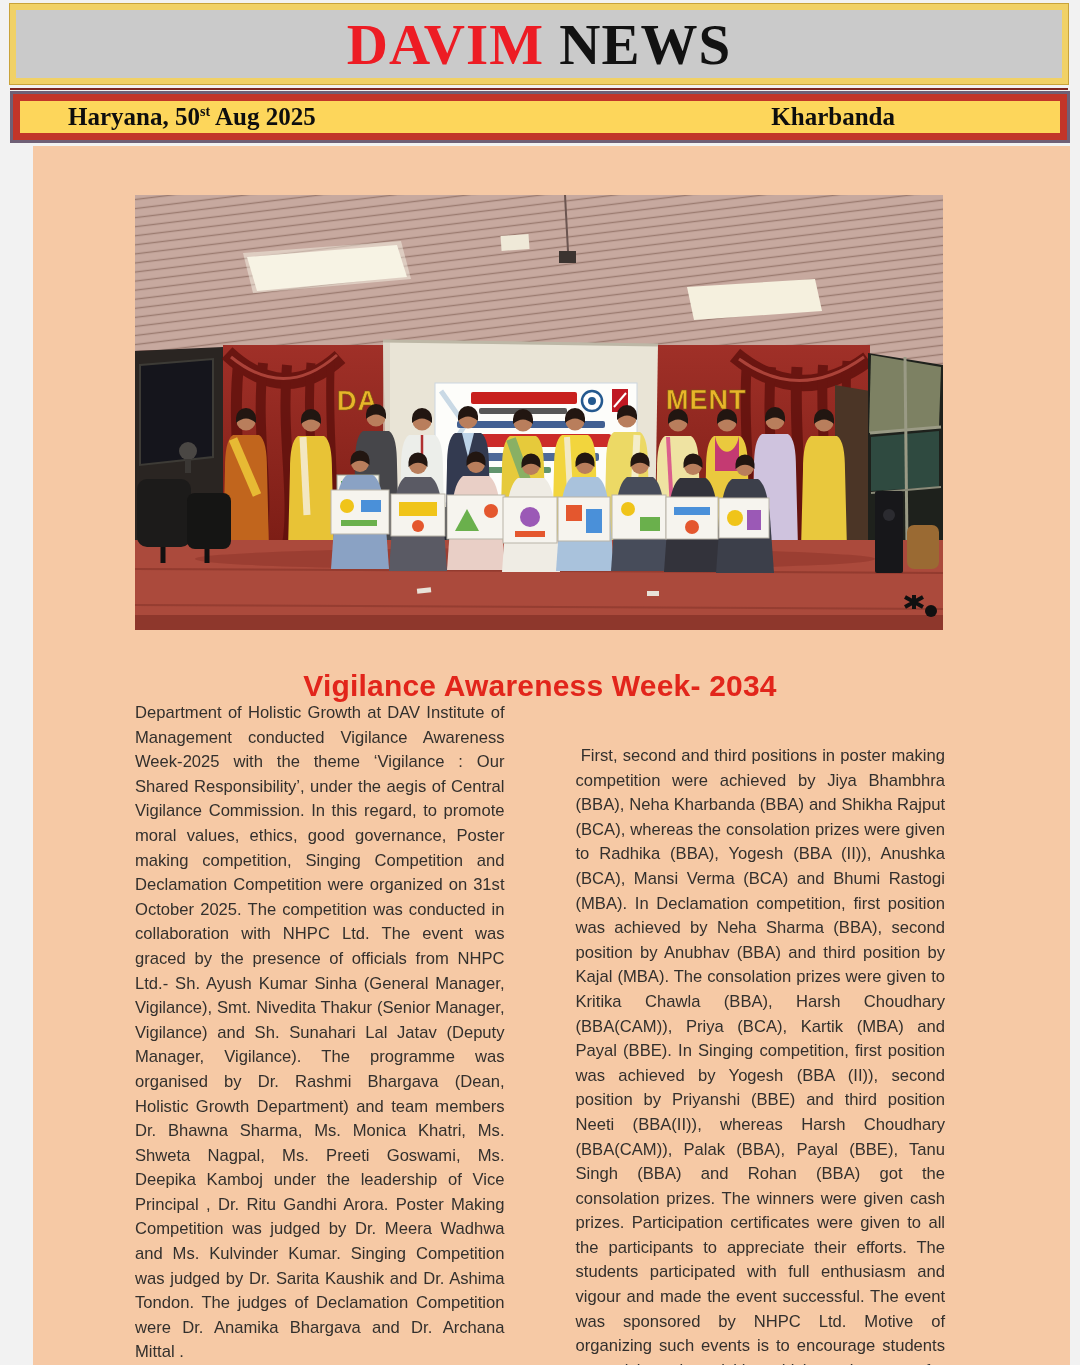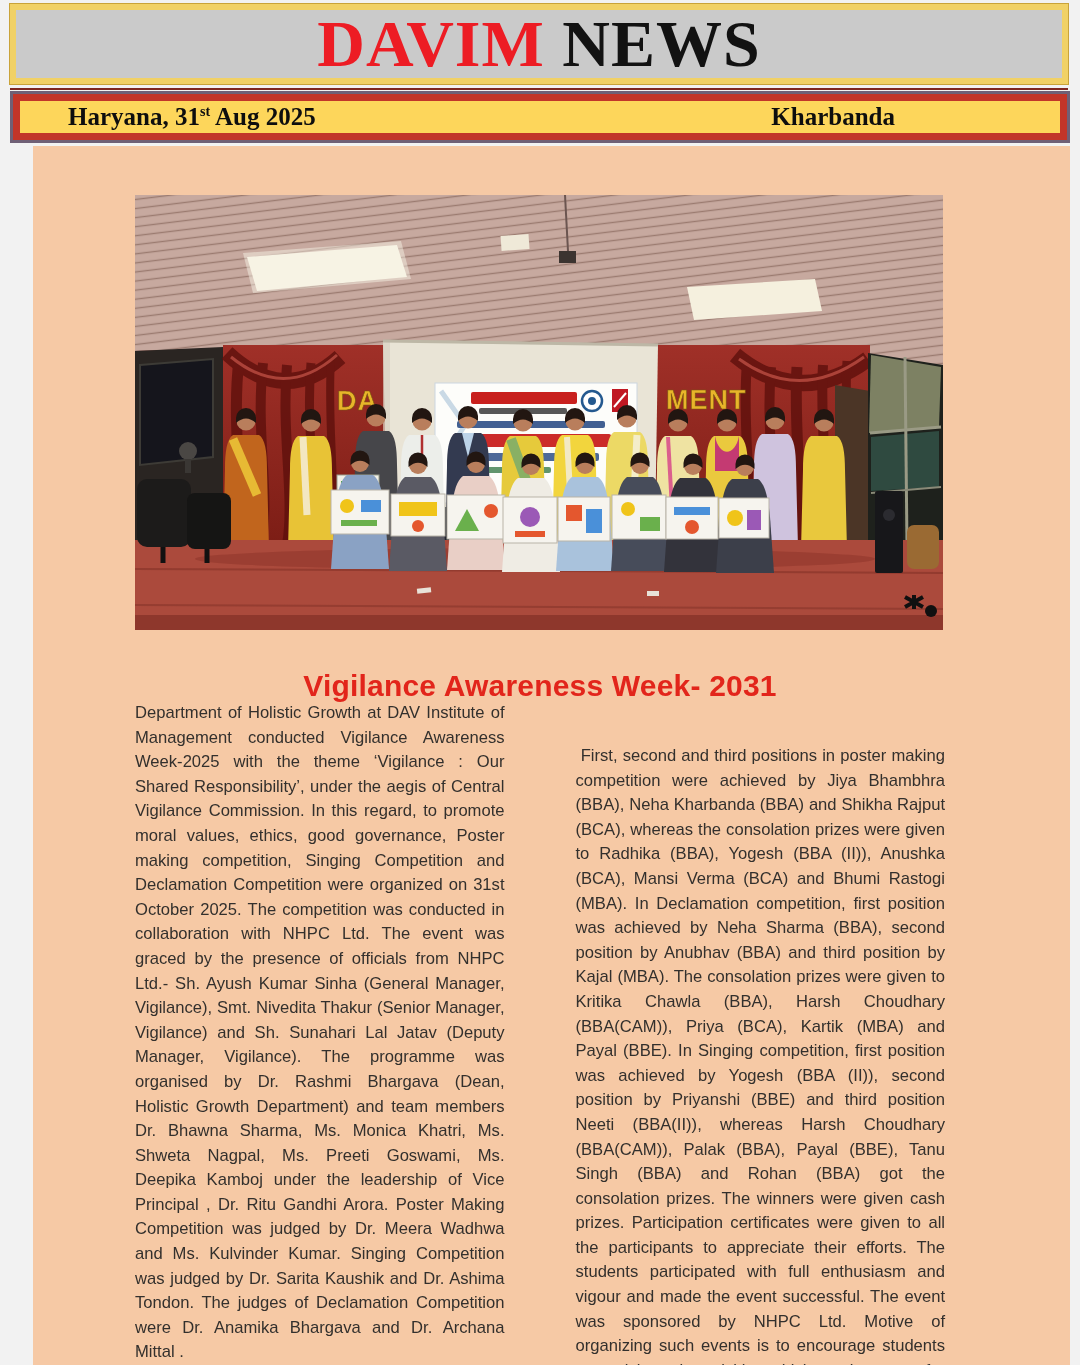--- a/index.html
+++ b/index.html
@@ -13,21 +13,21 @@
   .masthead{
     left:10px;top:4px;width:1058px;height:80px;
     background:#cacaca;
     border:6px solid #f1d166;
     outline:1px solid #c9a33a;
     box-sizing:border-box;
     display:flex;align-items:center;justify-content:center;
   }
   .masthead h1{
     margin:0;font-family:"Liberation Serif", serif;font-weight:bold;
-    font-size:66px;letter-spacing:1px;line-height:1;white-space:pre;
+    font-size:57px;letter-spacing:1px;line-height:1;white-space:pre;
   }
   .t-red{color:#ed1c24;}
   .t-black{color:#121212;}
   .rule{
     left:10px;top:88px;width:1058px;height:0;
     border-top:2px solid #7e2720;
   }
   
   .datebar{
     left:13px;top:94px;width:1054px;height:46px;
@@ -77,21 +77,21 @@
 <body>
 
 <div class="abs sheet"></div>
 
 <header class="abs masthead">
   <h1><span class="t-red">DAVIM</span><span class="t-black"> NEWS</span></h1>
 </header>
 <div class="abs rule"></div>
 
 <div class="abs datebar">
-  <span><span>Haryana, 31</span><sup>st</sup><span> Aug 2025</span></span>
+  <span><span>Haryana, 50</span><sup>st</sup><span> Aug 2025</span></span>
   <span>Kharbanda</span>
 </div>
 
 <figure class="abs photo" style="margin:0">
 <svg width="808" height="435" viewBox="0 0 808 435" xmlns="http://www.w3.org/2000/svg">
   <defs>
     <pattern id="slats" width="11" height="9" patternUnits="userSpaceOnUse" patternTransform="rotate(-7)">
       <rect width="11" height="9" fill="#c7a99f"></rect>
       <line x1="0" y1="4.5" x2="11" y2="4.5" stroke="#9b7b70" stroke-width="1.4"></line>
     </pattern>
@@ -295,21 +295,21 @@
   <g>
     <rect x="740" y="296" width="28" height="82" rx="2" fill="#17171a"></rect>
     <circle cx="754" cy="320" r="6" fill="#2b2b30"></circle>
     <rect x="772" y="330" width="32" height="44" rx="7" fill="#9a6a33"></rect>
     <path d="M770,402 l18,10 m0,-10 l-18,10 m9,-12 v14" stroke="#101010" stroke-width="4" fill="none"></path>
     <circle cx="796" cy="416" r="6" fill="#101010"></circle>
   </g>
 </svg>
 </figure>
 
-<h2 class="abs headline">Vigilance Awareness Week- 2031</h2>
+<h2 class="abs headline">Vigilance Awareness Week- 2034</h2>
 
 <div class="abs columns">
   <div class="col left">
     <p>Department of Holistic Growth at DAV Institute of Management conducted Vigilance Awareness Week-2025 with the theme ‘Vigilance : Our Shared Responsibility’, under the aegis of Central Vigilance Commission. In this regard, to promote moral values, ethics, good governance, Poster making competition, Singing Competition and Declamation Competition were organized on 31st October 2025. The competition was conducted in collaboration with NHPC Ltd. The event was graced by the presence of officials from NHPC Ltd.- Sh. Ayush Kumar Sinha (General Manager, Vigilance), Smt. Nivedita Thakur (Senior Manager, Vigilance) and Sh. Sunahari Lal Jatav (Deputy Manager, Vigilance). The programme was organised by Dr. Rashmi Bhargava (Dean, Holistic Growth Department) and team members Dr. Bhawna Sharma, Ms. Monica Khatri, Ms. Shweta Nagpal, Ms. Preeti Goswami, Ms. Deepika Kamboj under the leadership of Vice Principal , Dr. Ritu Gandhi Arora. Poster Making Competition was judged by Dr. Meera Wadhwa and Ms. Kulvinder Kumar. Singing Competition was judged by Dr. Sarita Kaushik and Dr. Ashima Tondon. The judges of Declamation Competition were Dr. Anamika Bhargava and Dr. Archana Mittal .</p>
   </div>
   <div class="col right">
     <p>&nbsp;First, second and third positions in poster making competition were achieved by Jiya Bhambhra (BBA), Neha Kharbanda (BBA) and Shikha Rajput (BCA), whereas the consolation prizes were given to Radhika (BBA), Yogesh (BBA (II)), Anushka (BCA), Mansi Verma (BCA) and Bhumi Rastogi (MBA). In Declamation competition, first position was achieved by Neha Sharma (BBA), second position by Anubhav (BBA) and third position by Kajal (MBA). The consolation prizes were given to Kritika Chawla (BBA), Harsh Choudhary (BBA(CAM)), Priya (BCA), Kartik (MBA) and Payal (BBE). In Singing competition, first position was achieved by Yogesh (BBA (II)), second position by Priyanshi (BBE) and third position Neeti (BBA(II)), whereas Harsh Choudhary (BBA(CAM)), Palak (BBA), Payal (BBE), Tanu Singh (BBA) and Rohan (BBA) got the consolation prizes. The winners were given cash prizes. Participation certificates were given to all the participants to appreciate their efforts. The students participated with full enthusiasm and vigour and made the event successful. The event was sponsored by NHPC Ltd. Motive of organizing such events is to encourage students to participate in activities which are important for their all-round development and upliftment of moral values</p>
   </div>
 </div>
 

